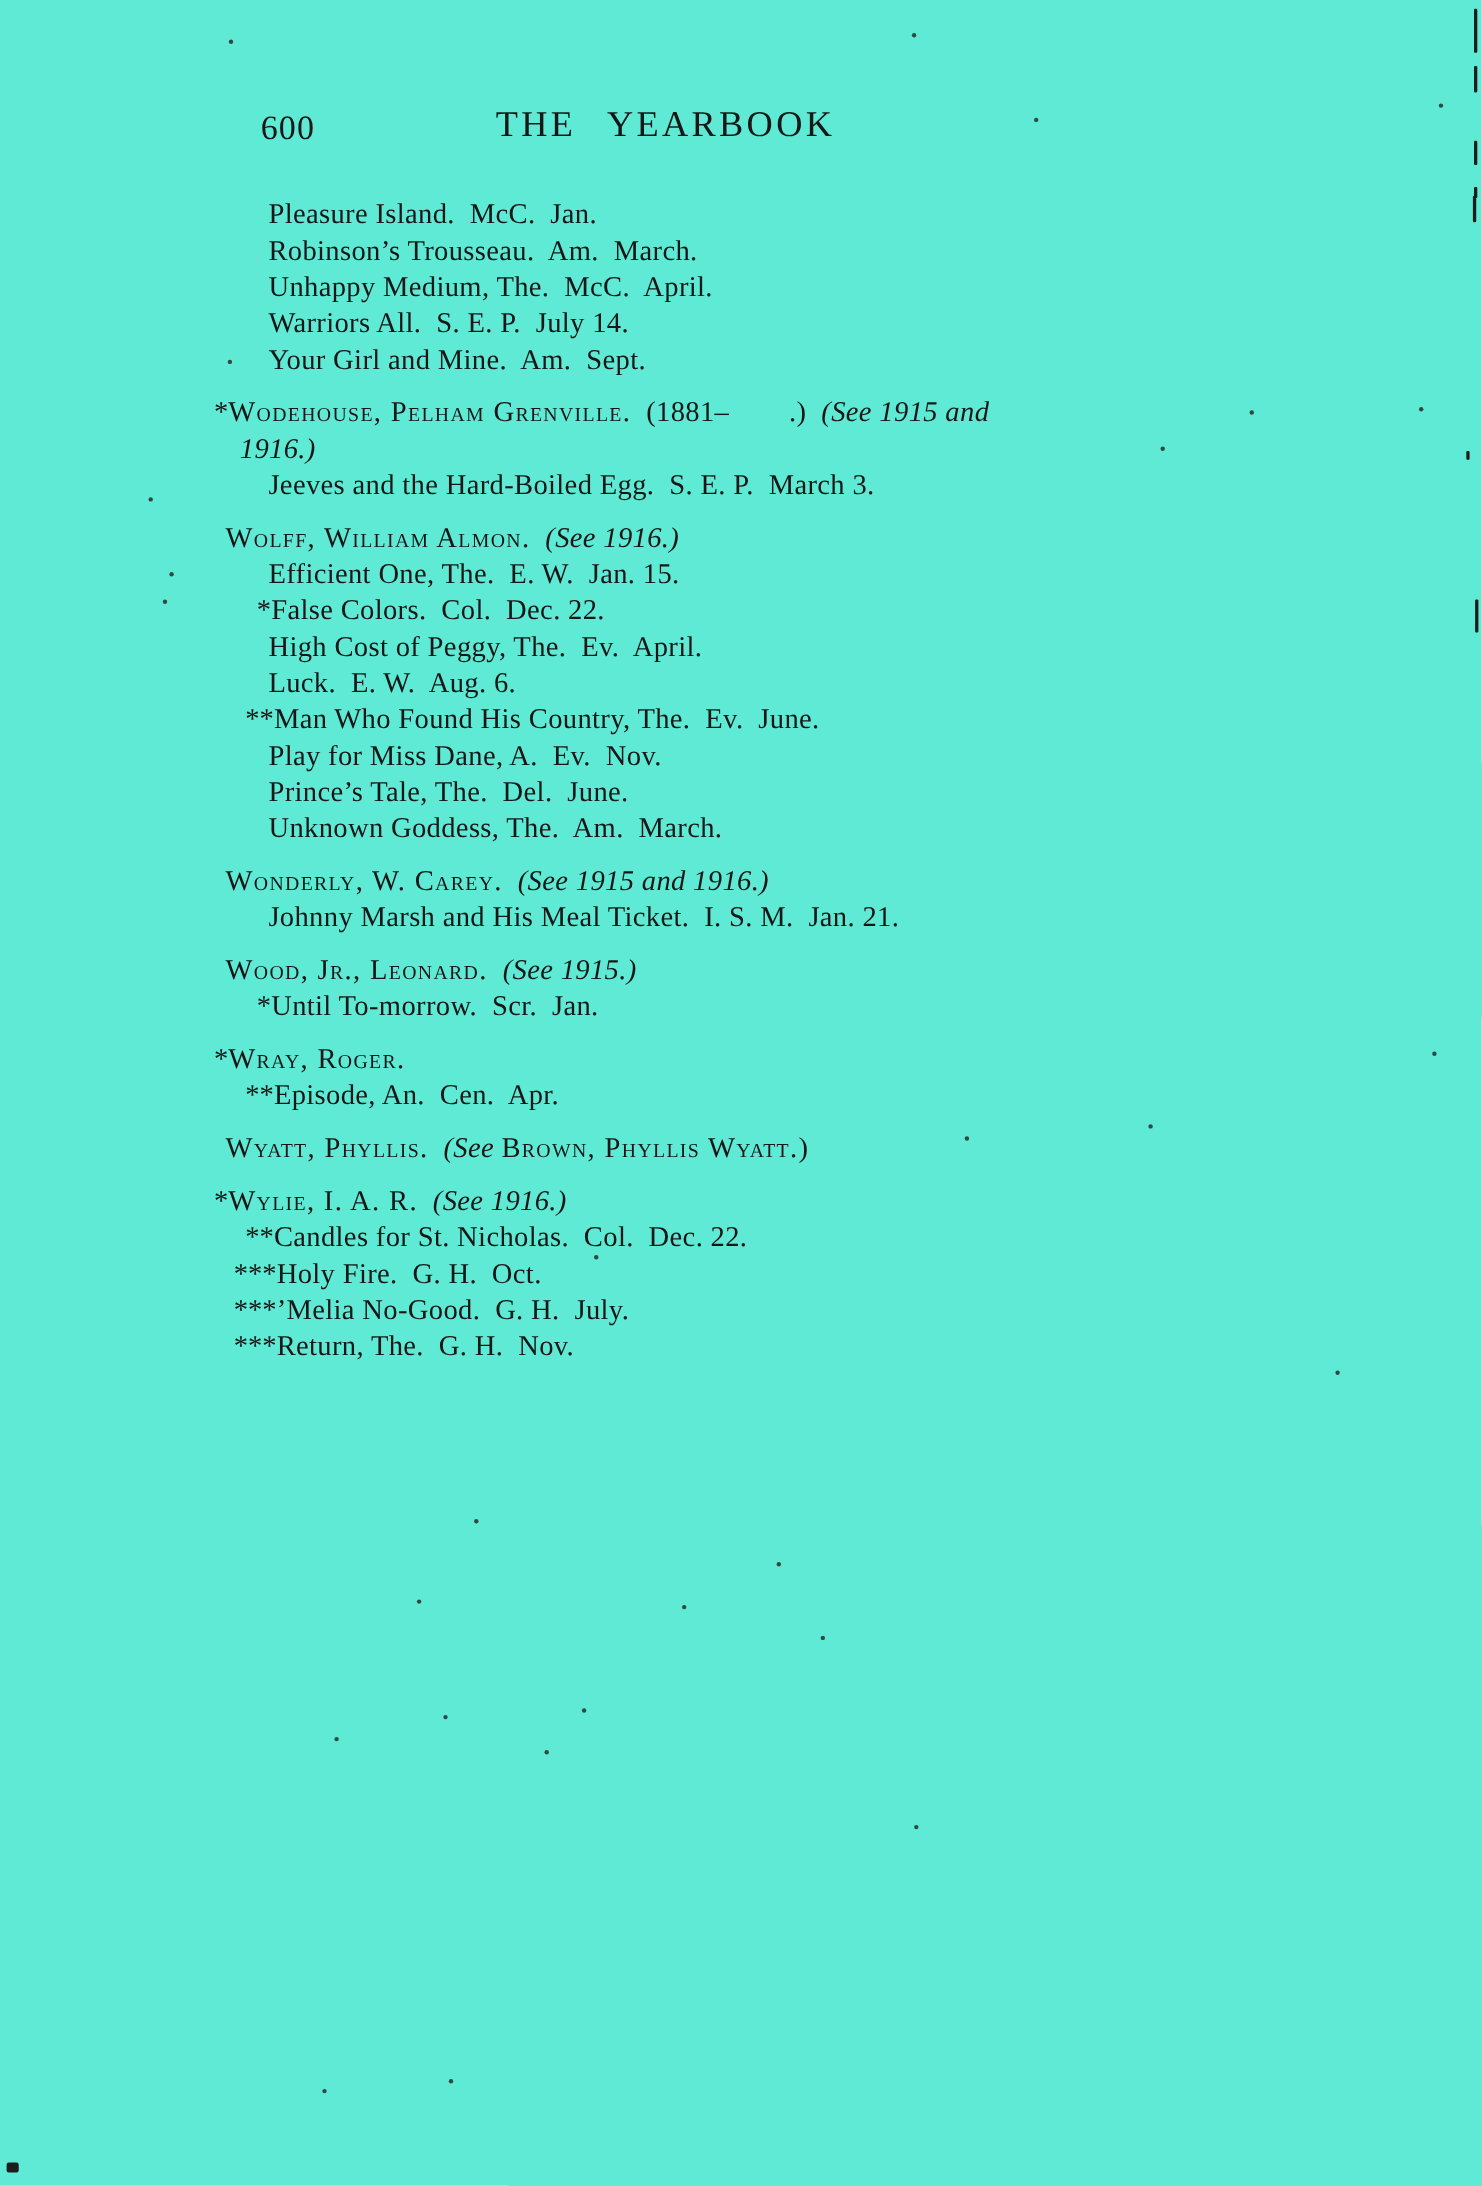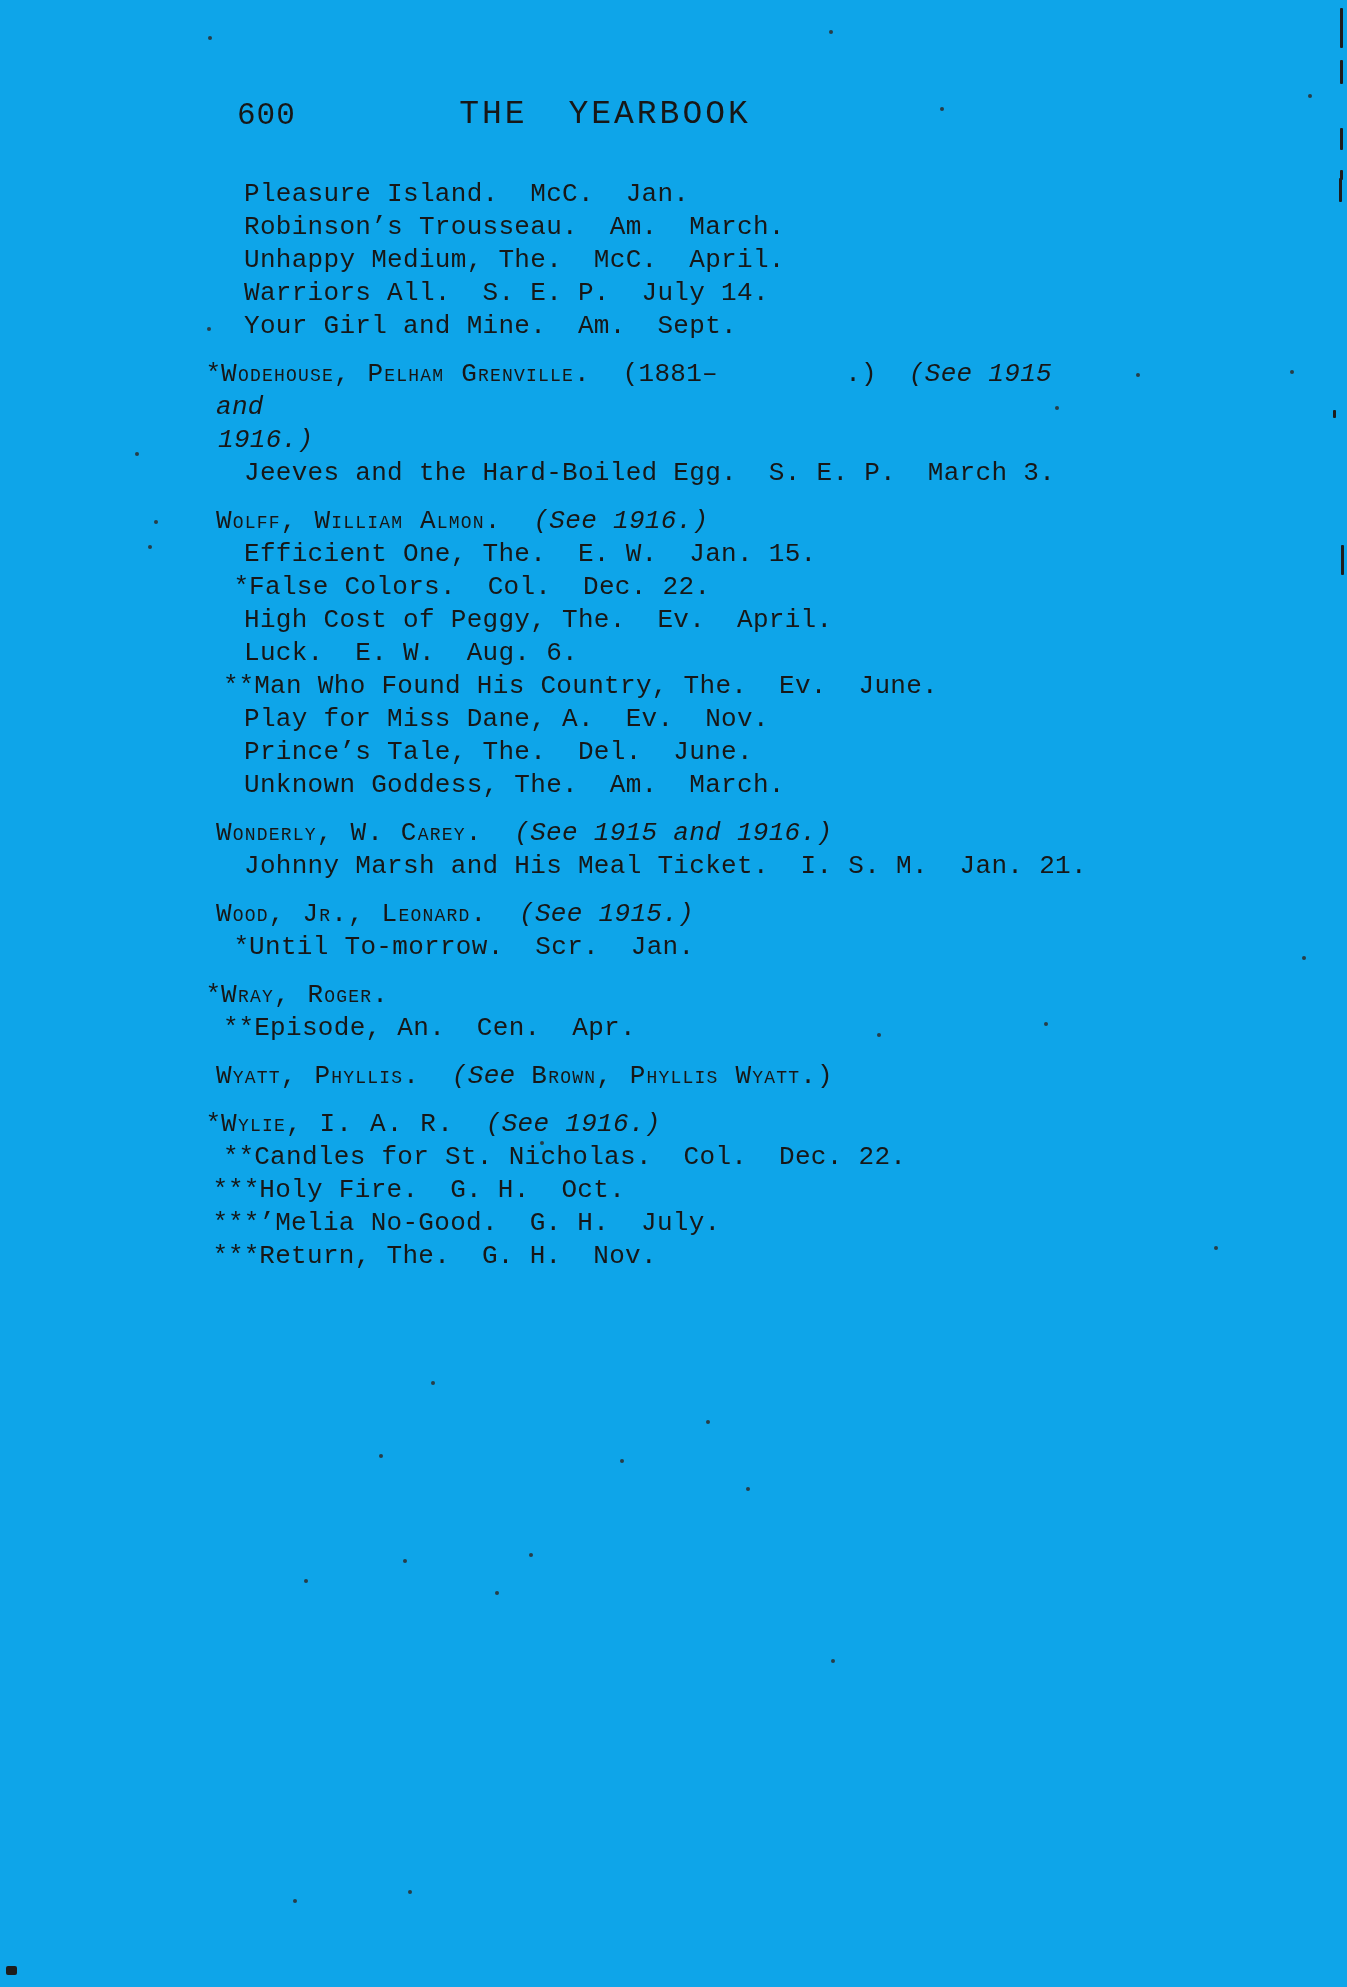--- a/index.html
+++ b/index.html
@@ -1,21 +1,21 @@
 <!DOCTYPE html>
 <html><head>
 <meta charset="utf-8">
 <style>
   html,body{margin:0;padding:0;background:#e8e8e8;}
   .page{
     position:relative;
     width:1347px;height:1987px;
-    background:#0ea5e9;
+    background:#5eead4;
     overflow:hidden;
-    font-family:Liberation Mono, monospace;
+    font-family:Liberation Serif, serif;
     color:#171717;
   }
   
   .pageheader{position:absolute;top:96px;left:0;width:100%;height:40px;}
   .pagenum{
     position:absolute;left:237px;top:2px;
     font-size:31px;letter-spacing:1px;
   }
   .booktitle{
     position:absolute;left:0;top:0;width:1210px;
@@ -29,21 +29,21 @@
   .bodytext{
     position:absolute;left:190px;top:178px;width:900px;
     font-size:26px;
     line-height:33px;
     letter-spacing:0.3px;
   }
   .line{white-space:pre-wrap;}
   .line.work{padding-left:54px;}
   .line.author{padding-left:15px;}
   .line.cont{padding-left:28px;}
-  .line.sect{margin-top:15px;margin-left:11px;}
+  .line.sect{margin-top:15px;}
   .stars{display:inline-block;letter-spacing:0;}
   .rm{}
   .sc{font-variant:small-caps;letter-spacing:1.2px;}
   .it{font-style:italic;}
   
   .speck{position:absolute;width:4px;height:4px;background:#2b2b2b;border-radius:50%;opacity:.85;}
   .edgemark{position:absolute;width:3px;background:#1d1d1d;border-radius:1px;}
   .cornermark{position:absolute;background:#1d1d1d;border-radius:2px;}
 </style>
 </head>

